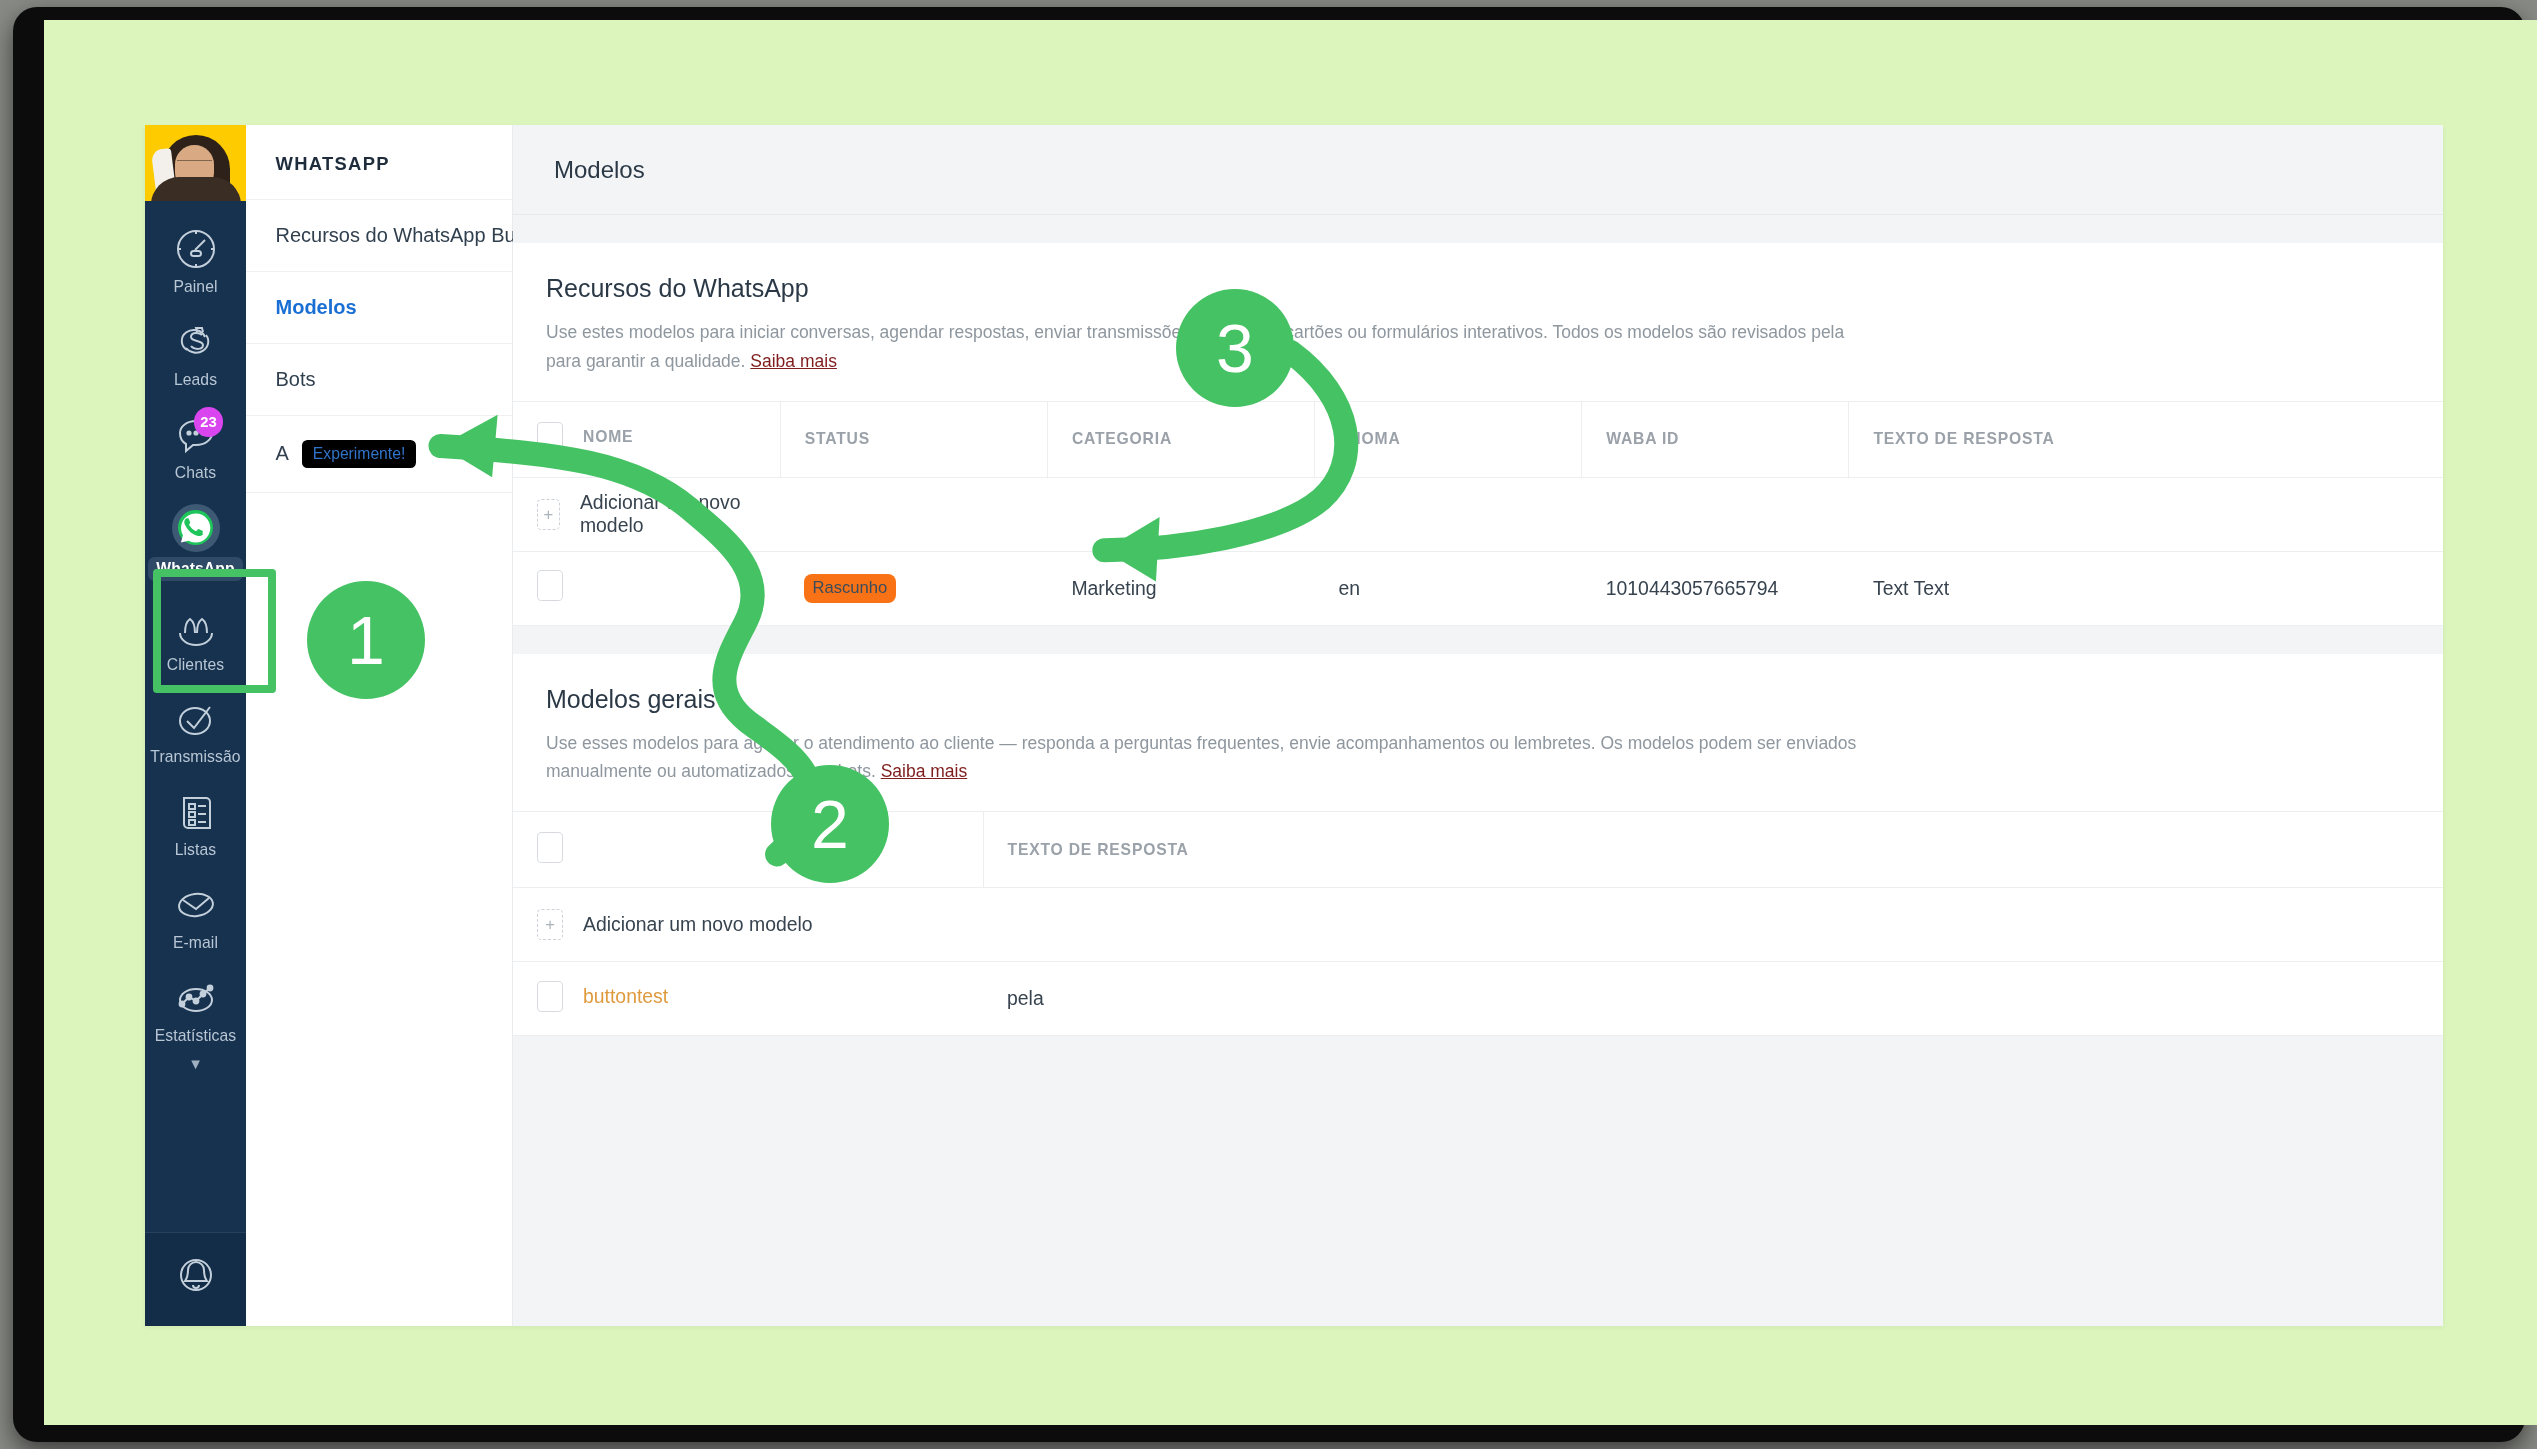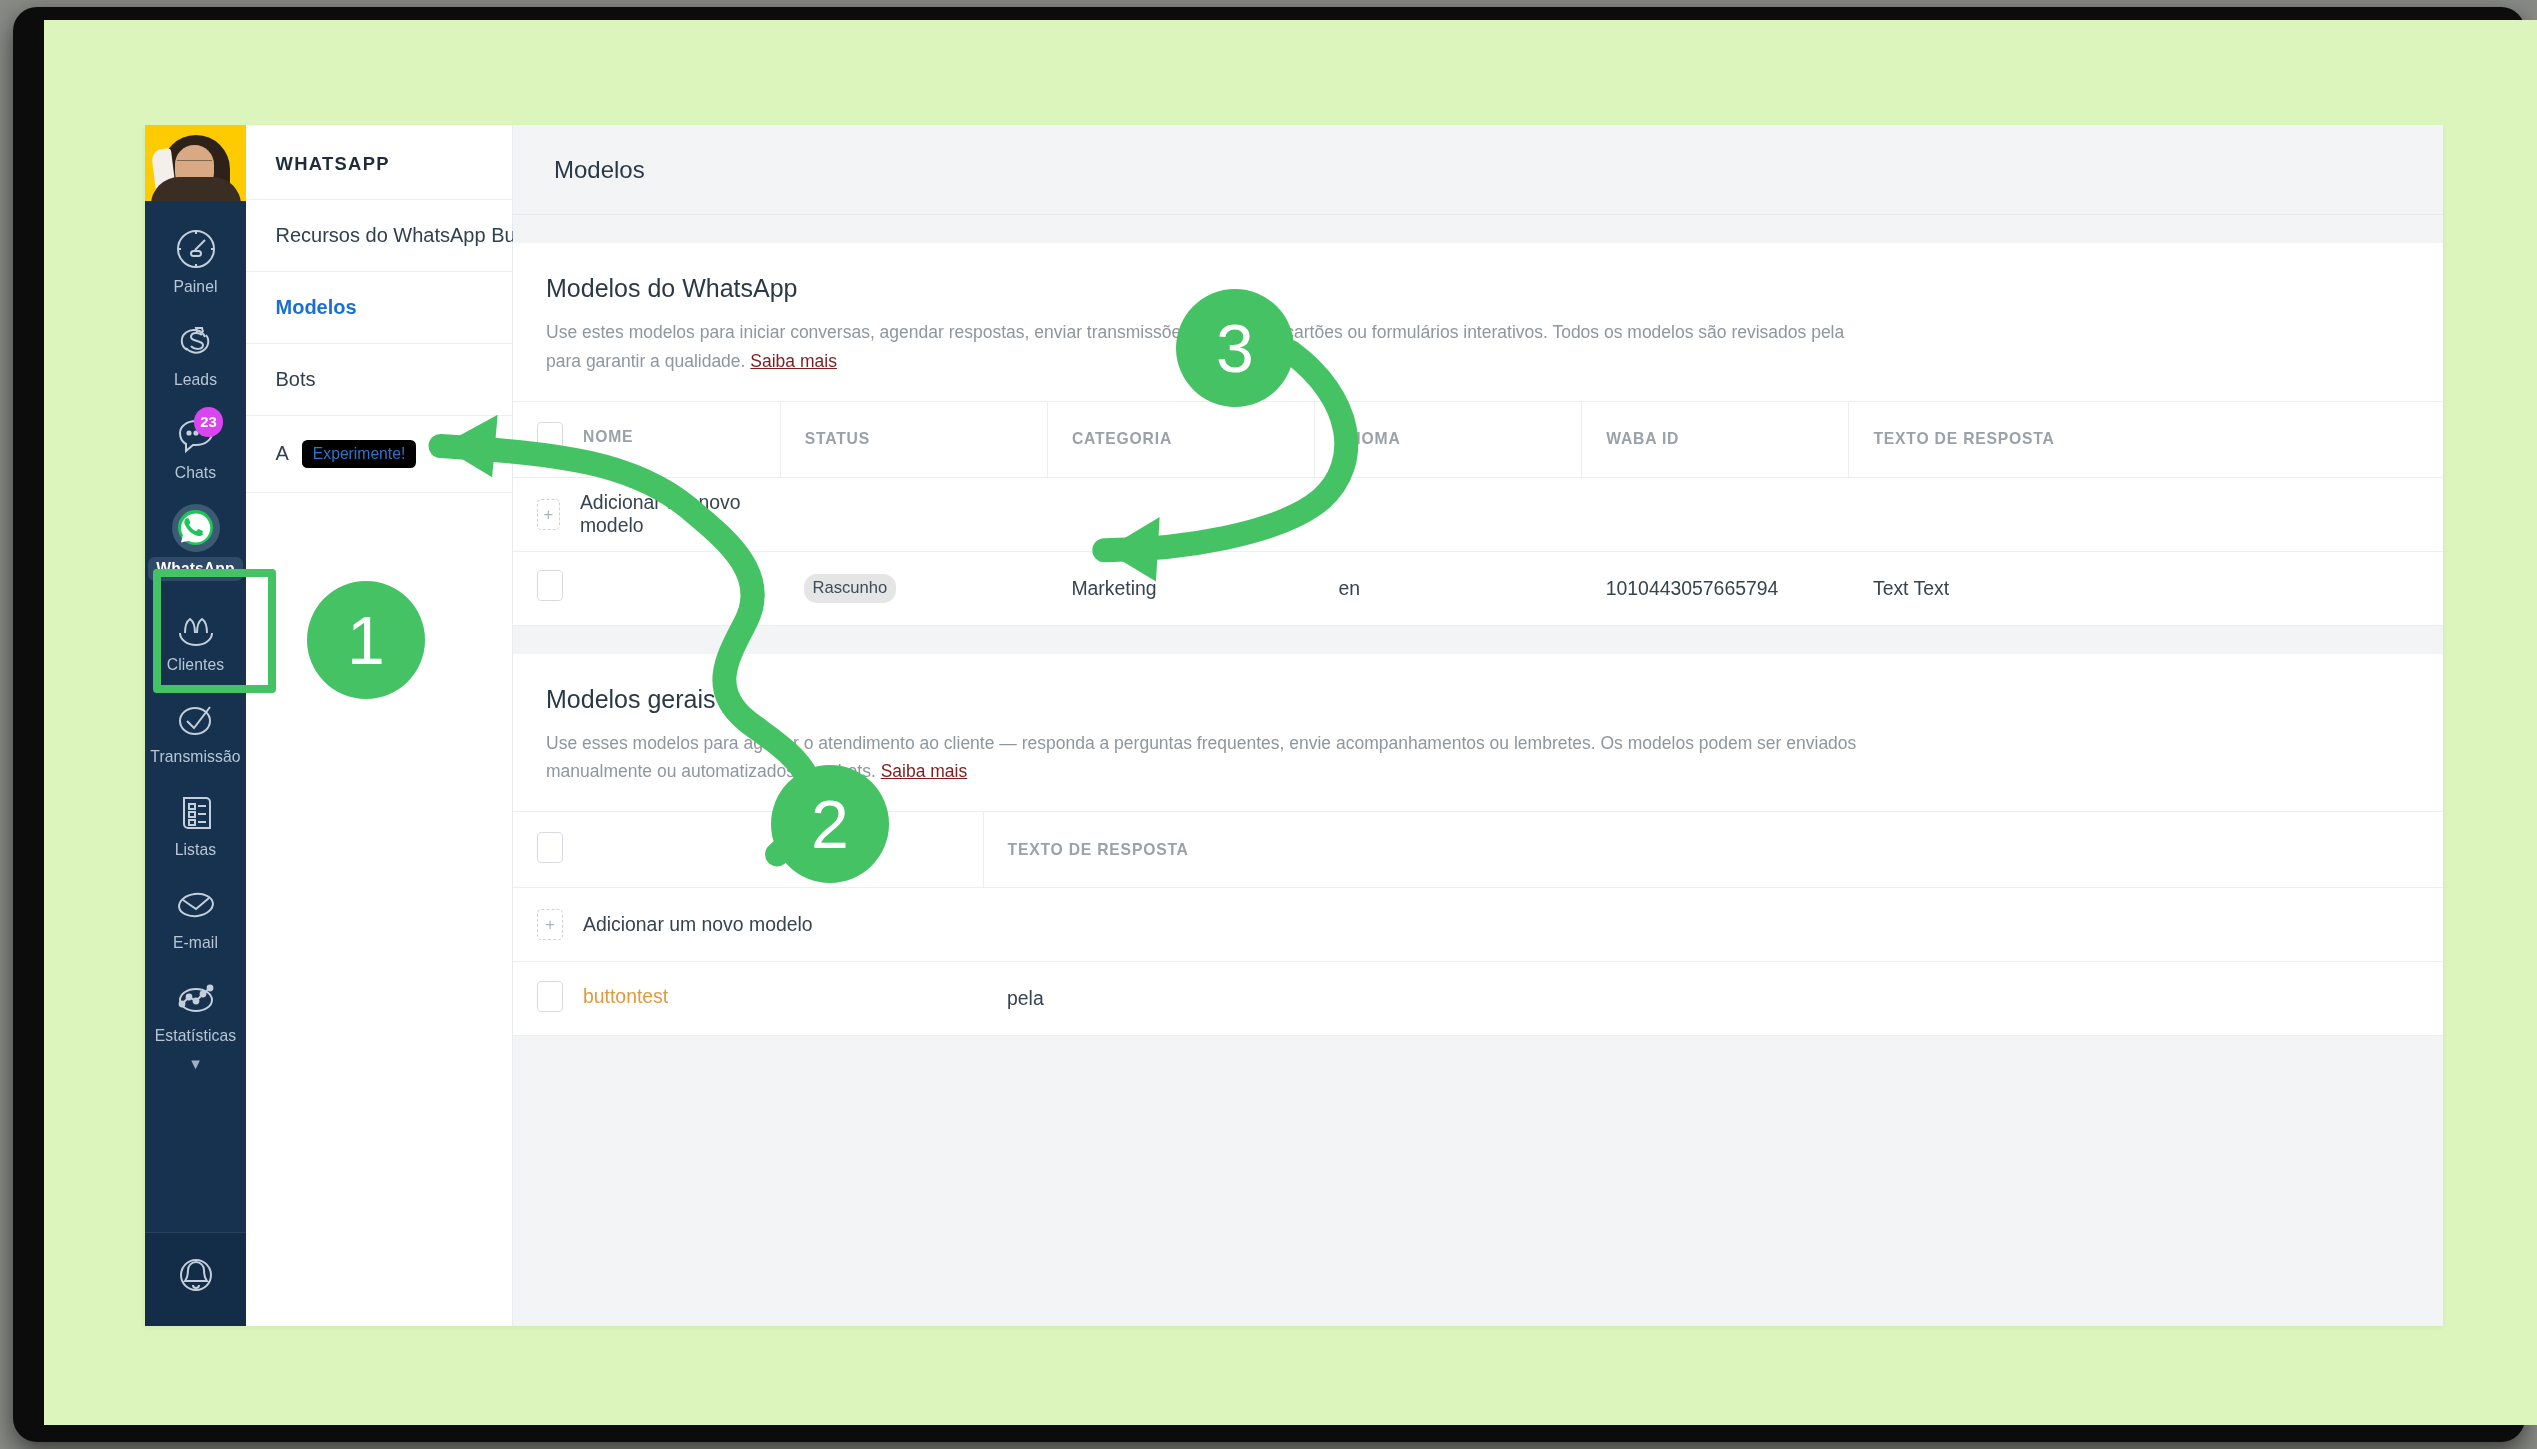--- a/index.html
+++ b/index.html
@@ -171,22 +171,22 @@
     background: #fff; display: inline-block; cursor: pointer;
   }
   .plusbox {
     width: 26px; height: 31px; border: 0.9px dashed #ccd2d8; border-radius: 4.6px;
     color: #aab2ba; font-size: 16.6px; line-height: 29.5px; text-align: center;
     display: inline-block; cursor: pointer;
   }
   .cellpad { padding-left: 24px; }
   .addrow td { color: #37434f; font-size: 19.4px; }
   .status-chip {
-    background: #e5e5e5; color: #3b4c5c; font-size: 16.6px;
-    padding: 4.6px 8.3px; border-radius: 13px; display: inline-block;
+    background: #f97316; color: #3b4c5c; font-size: 16.6px;
+    padding: 4.6px 8.3px; border-radius: 8px; display: inline-block;
   }
   .name-link { color: #e09a3e; cursor: pointer; }
 
   
   #anno { position: absolute; inset: 0; pointer-events: none; }
   .numbadge {
     position: absolute; border-radius: 50%;
     background: #45c263; color: #fff;
     display: flex; align-items: center; justify-content: center;
     font-size: 68px; font-weight: 400;
@@ -358,21 +358,21 @@
       </div>
     </div>
 
     <div class="main">
 
       <div class="main-head">
         <span class="t">Modelos</span>
       </div>
 
       <div class="card">
-        <div class="sec-title">Modelos do WhatsApp</div>
+        <div class="sec-title">Recursos do WhatsApp</div>
         <div class="sec-desc">
           <span>Use estes modelos para iniciar conversas, agendar respostas, enviar transmissões e adicionar cartões ou formulários interativos. Todos os modelos são revisados pela</span><br>
           <span>para garantir a qualidade.</span>
           <a class="lnk" href="#">Saiba mais</a>
         </div>
 
         <table class="tbl">
           <colgroup>
             <col style="width:267px">
                 <col style="width:267px">

